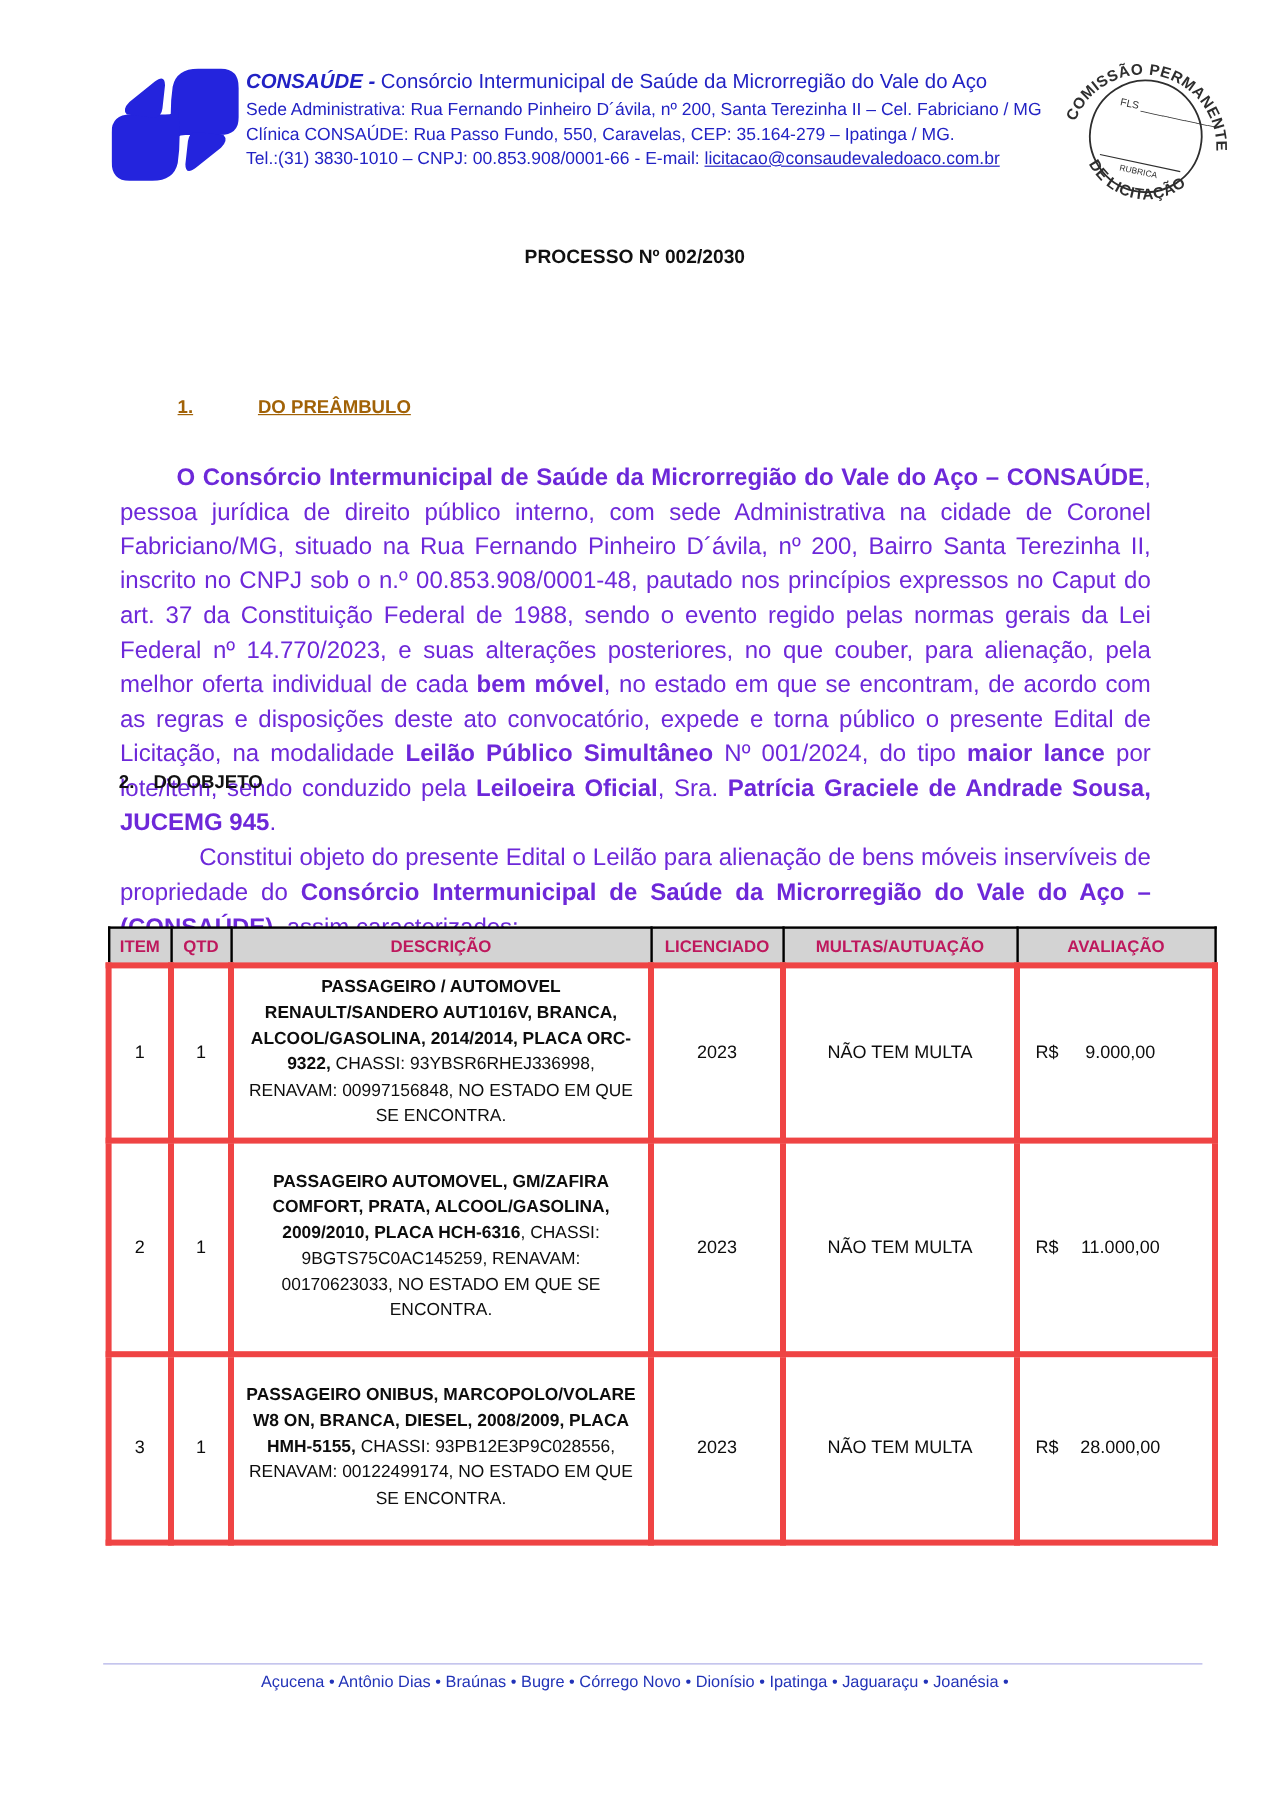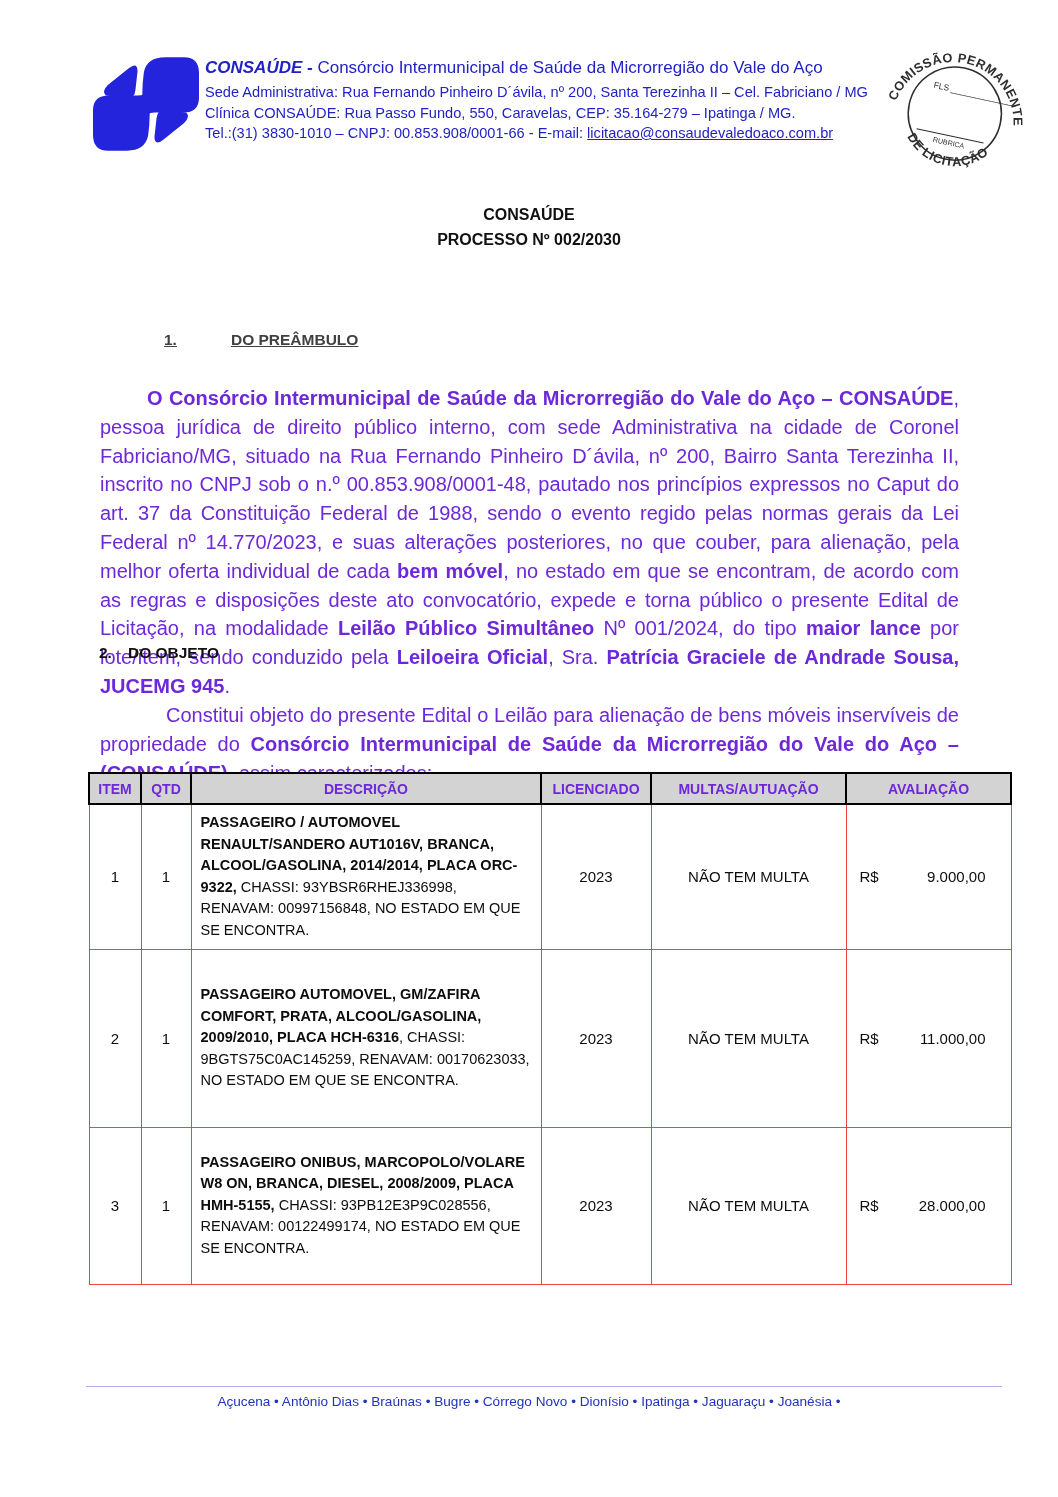--- a/index.html
+++ b/index.html
@@ -19,41 +19,41 @@
   .header-text a { color:#2222c4; text-decoration:underline; cursor:pointer; }
 
   .stamp { left:880px; top:28px; width:152px; height:160px; transform:rotate(12deg); }
   .stamp text { fill:#2e2e2e; font-family:"Liberation Sans",sans-serif; }
 
   
   .title-block { top:202px; left:99px; width:860px; text-align:center;
                  font-weight:bold; font-size:16px; line-height:25px; color:#111; }
 
   
-  .sec1 { top:331px; left:164px; font-size:15.5px; font-weight:bold; color:#404040; }
+  .sec1 { top:331px; left:148px; font-size:15.5px; font-weight:bold; color:#a16207; }
   .sec1 .num { text-decoration:underline; }
   .sec1 .head { text-decoration:underline; margin-left:54px; }
 
   .para { left:100px; width:859px; text-align:justify; font-size:20px;
           line-height:28.8px; color:#6d28d9; }
   .para1 { top:384px; text-indent:47px; }
   .para2 { top:701px; text-indent:66px; }
 
   .sec2 { top:644px; left:99px; width:860px; text-align:left; font-weight:bold;
           font-size:15.5px; color:#111; }
   .sec2 .head { margin-left:16px; }
 
   
   table.vehicles { top:772px; left:88px; width:922px; position:absolute;
                    border-collapse:collapse; table-layout:fixed; }
   table.vehicles th {
     border:2px solid #000; background:#d3d3d3; height:31px;
-    font-size:14px; font-weight:bold; text-align:center; color:#6d28d9;
+    font-size:14px; font-weight:bold; text-align:center; color:#be185d;
   }
-  table.vehicles td { border:1px solid #ef4444; vertical-align:middle; color:#0d0d0d; }
+  table.vehicles td { border:5px solid #ef4444; vertical-align:middle; color:#0d0d0d;text-align:center; }
   table.vehicles tbody tr:nth-child(1) { height:145px; }
   table.vehicles tbody tr:nth-child(2) { height:178px; }
   table.vehicles tbody tr:nth-child(3) { height:157px; }
   td.c-center { text-align:center; font-size:15px; }
   td.c-desc { padding:6px 9px; font-size:14.5px; line-height:21.5px; text-align:left; }
   td.c-aval { text-align:right; padding-right:25px; font-size:15px; }
   td.c-aval .cur { float:left; margin-left:13px; }
 
   
   .footer-rule { top:1386px; left:86px; width:916px; height:0;
@@ -99,21 +99,20 @@
     <text font-size="13.5" font-weight="bold" letter-spacing="0.5">
       <textPath href="#arcBot" startOffset="50%" text-anchor="middle">DE LICITAÇÃO</textPath>
     </text>
     <text x="52" y="64" font-size="9">FLS ______________</text>
     <line x1="44" y1="110" x2="116" y2="110" stroke="#2e2e2e" stroke-width="1"></line>
     <text x="80" y="120" font-size="7.5" text-anchor="middle">RUBRICA</text>
   </svg>
 </div>
 
 <div class="abs title-block">
-  <div>CONSAÚDE</div>
   <div>PROCESSO Nº 002/2030</div>
 </div>
 
 <div class="abs sec1">
   <span class="num">1.</span><span class="head">DO PREÂMBULO</span>
 </div>
 
 <p class="abs para para1"><b>O Consórcio Intermunicipal de Saúde da Microrregião do Vale do Aço – CONSAÚDE</b><span>, pessoa jurídica de direito público interno, com sede Administrativa na cidade de Coronel Fabriciano/MG, situado na Rua Fernando Pinheiro D´ávila, nº 200, Bairro Santa Terezinha II, inscrito no CNPJ sob o n.º 00.853.908/0001-48, pautado nos princípios expressos no Caput do art. 37 da Constituição Federal de 1988, sendo o evento regido pelas normas gerais da Lei Federal nº 14.770/2023, e suas alterações posteriores, no que couber, para alienação, pela melhor oferta individual de cada </span><b>bem móvel</b><span>, no estado em que se encontram, de acordo com as regras e disposições deste ato convocatório, expede e torna público o presente Edital de Licitação, na modalidade </span><b>Leilão Público Simultâneo</b><span> Nº 001/2024, do tipo </span><b>maior lance</b><span> por lote/item, sendo conduzido pela  </span><b>Leiloeira Oficial</b><span>, Sra. </span><b>Patrícia Graciele de Andrade Sousa, JUCEMG 945</b><span>.</span></p>
 
 <div class="abs sec2">

